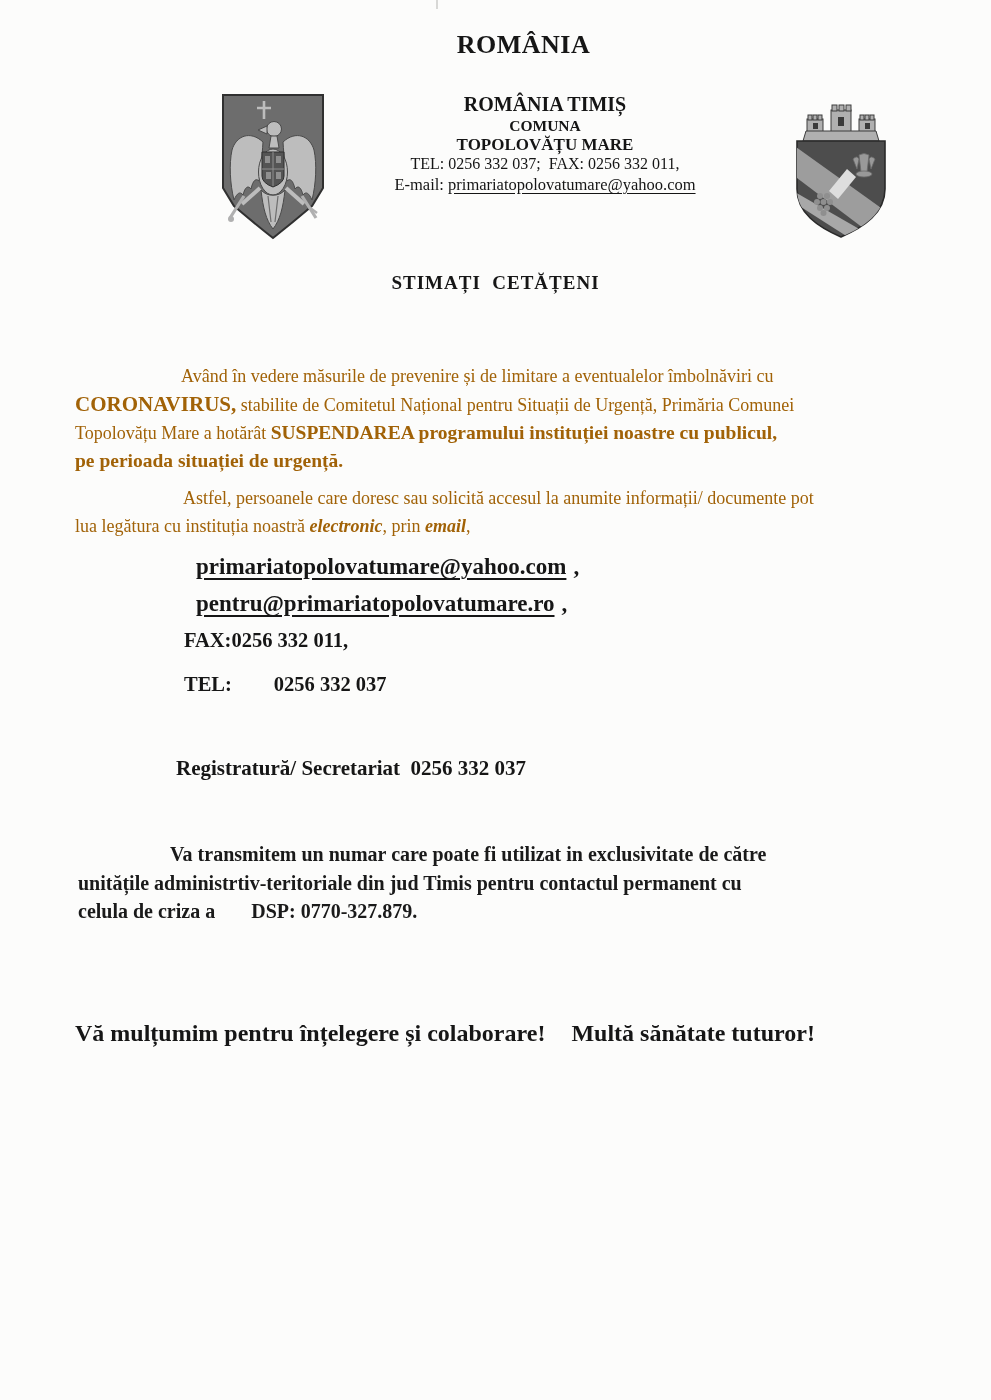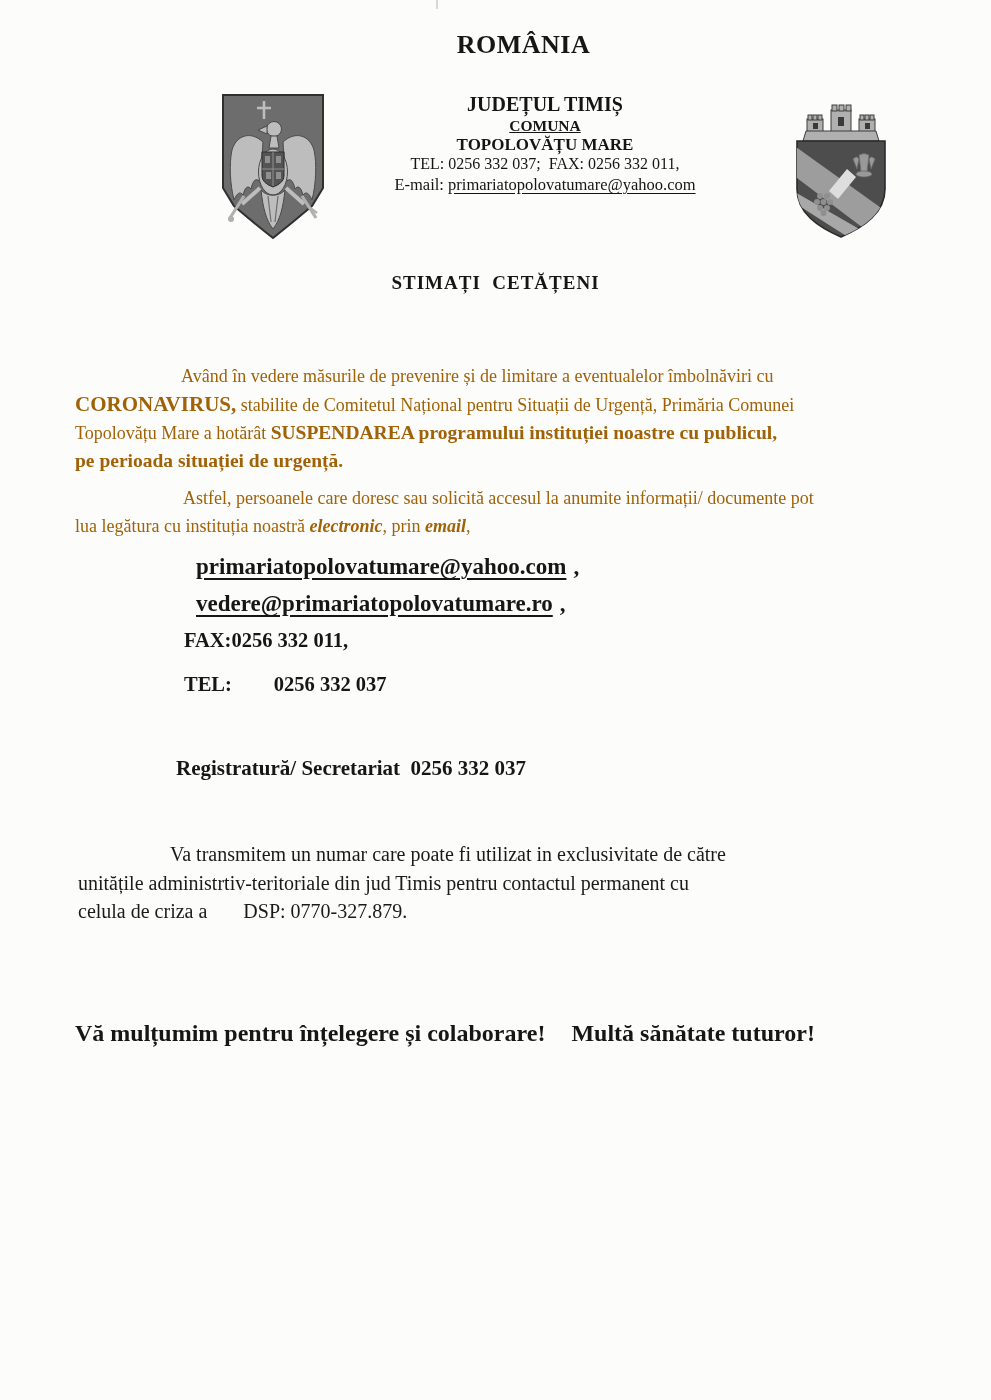--- a/index.html
+++ b/index.html
@@ -24,21 +24,21 @@
   }
 
   .emblem-left{position:absolute;left:216px;top:92px;width:114px;height:150px;}
   .emblem-right{position:absolute;left:789px;top:103px;width:104px;height:136px;}
 
   .letterhead{
     position:absolute;left:330px;top:92px;width:430px;
     text-align:center;color:#151515;
   }
   .lh-county{font-size:20px;font-weight:bold;line-height:24px;white-space:pre;}
-  .lh-commune-label{font-size:15.5px;font-weight:bold;line-height:19px;text-decoration:underline;}
+  .lh-commune-label{font-size:15.5px;font-weight:bold;line-height:19px;}
   .lh-commune-name{font-size:17px;font-weight:bold;line-height:19px;white-space:pre;}
   .lh-address{font-size:17.5px;font-weight:bold;line-height:20px;white-space:pre;}
   .lh-phone{font-size:16px;line-height:20px;white-space:pre;}
   .lh-email-line{font-size:16.5px;line-height:21px;white-space:pre;}
   .lh-email-line .uline{text-decoration:underline;text-underline-offset:3px;}
 
   .heading{
     position:absolute;top:272px;left:0;width:991px;text-align:center;
     font-size:19px;font-weight:bold;letter-spacing:1px;white-space:pre;color:#161616;
   }
@@ -56,21 +56,21 @@
 
   .contact-row{position:absolute;left:184px;font-size:20.5px;font-weight:bold;color:#161616;}
   .fax-row{top:629px;}
   .tel-row{top:673px;}
   .fax-row .val{}
   .tel-row .val{margin-left:42px;}
 
   .posta{position:absolute;top:716px;left:137px;width:800px;font-size:18px;color:#1c1c1c;}
   .registratura{position:absolute;top:756px;left:176px;font-size:21px;font-weight:bold;white-space:pre;color:#161616;}
 
-  .dsp{position:absolute;top:840px;left:78px;width:860px;font-size:20px;font-weight:normal;line-height:28.5px;text-indent:92px;color:#1a1a1a;}
+  .dsp{position:absolute;top:840px;left:78px;width:860px;font-size:20px;font-weight:bold;line-height:28.5px;text-indent:92px;color:#1a1a1a;}
   .dsp-number{margin-left:36px;}
 
   .closing{position:absolute;top:1020px;left:75px;width:880px;font-size:24px;font-weight:bold;color:#161616;}
   .closing-part2{margin-left:26px;}
 </style>
 </head>
 <body>
 
 <div class="page">
 
@@ -158,21 +158,21 @@
           <circle cx="34.5" cy="99" r="3"></circle>
           <circle cx="41" cy="99" r="3"></circle>
         <circle cx="31" cy="105" r="3"></circle>
           <circle cx="38" cy="105" r="3"></circle>
         <circle cx="34.5" cy="110" r="3"></circle>
       </g>
     </svg>
   </div>
 
   <div class="letterhead">
-    <div class="lh-county">JUDEȚUL TIMIȘ</div>
+    <div class="lh-county">ROMÂNIA TIMIȘ</div>
     <div class="lh-commune-label">COMUNA</div>
     <div class="lh-commune-name">TOPOLOVĂȚU MARE</div>
     <div class="lh-phone">TEL: 0256 332 037;  FAX: 0256 332 011,</div>
     <div class="lh-email-line"><span>E-mail: </span><span class="uline">primariatopolovatumare@yahoo.com</span></div>
   </div>
 
   <div class="heading">STIMAȚI  CETĂȚENI</div>
 
   <div class="body-par p1">
     <span>Având în vedere măsurile de prevenire și de limitare a eventualelor îmbolnăviri cu</span><br>
@@ -181,21 +181,21 @@
     <span class="b-med">pe perioada situației de urgență.</span>
   </div>
 
   <div class="body-par p2">
     <span>Astfel, persoanele care doresc sau solicită accesul la anumite informații/ documente pot</span><br>
     <span>lua legătura cu instituția noastră </span><span class="bi">electronic</span><span>, prin </span><span class="bi">email</span><span>,</span>
   </div>
 
   <div class="emails">
     <div><span class="email-link">primariatopolovatumare@yahoo.com</span><span class="email-comma">,</span></div>
-    <div><span class="email-link">vedere@primariatopolovatumare.ro</span><span class="email-comma">,</span></div>
+    <div><span class="email-link">pentru@primariatopolovatumare.ro</span><span class="email-comma">,</span></div>
   </div>
 
   <div class="contact-row fax-row">
     <span>FAX:</span><span class="val">0256 332 011,</span>
   </div>
 
   <div class="contact-row tel-row">
     <span>TEL:</span><span class="val">0256 332 037</span>
   </div>
 

